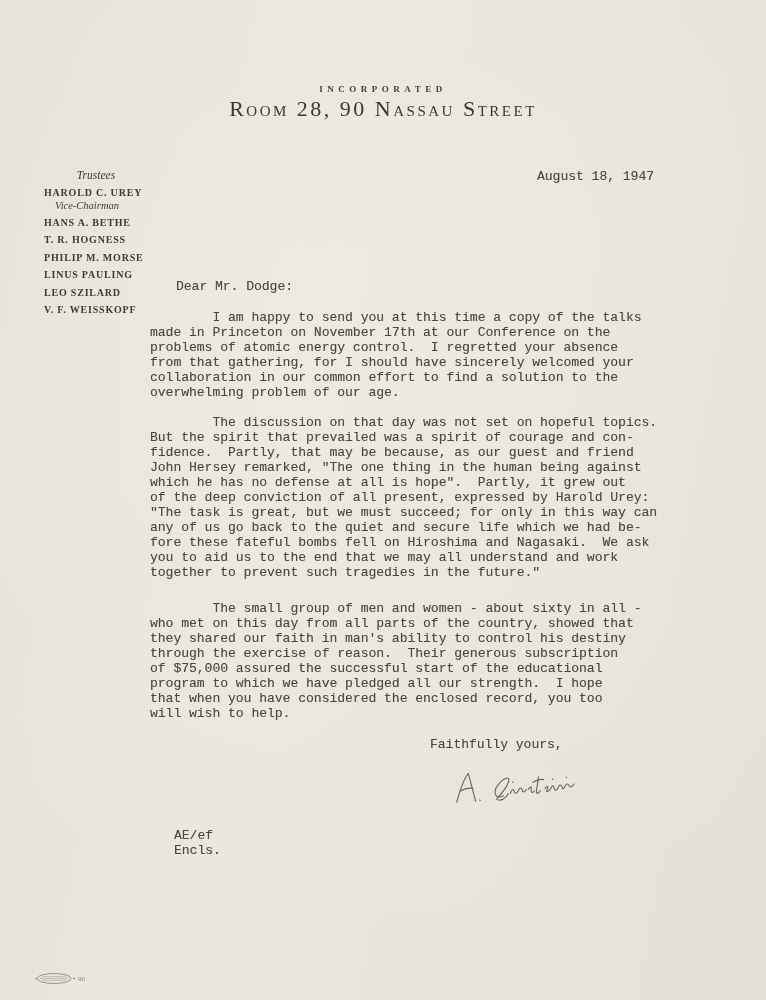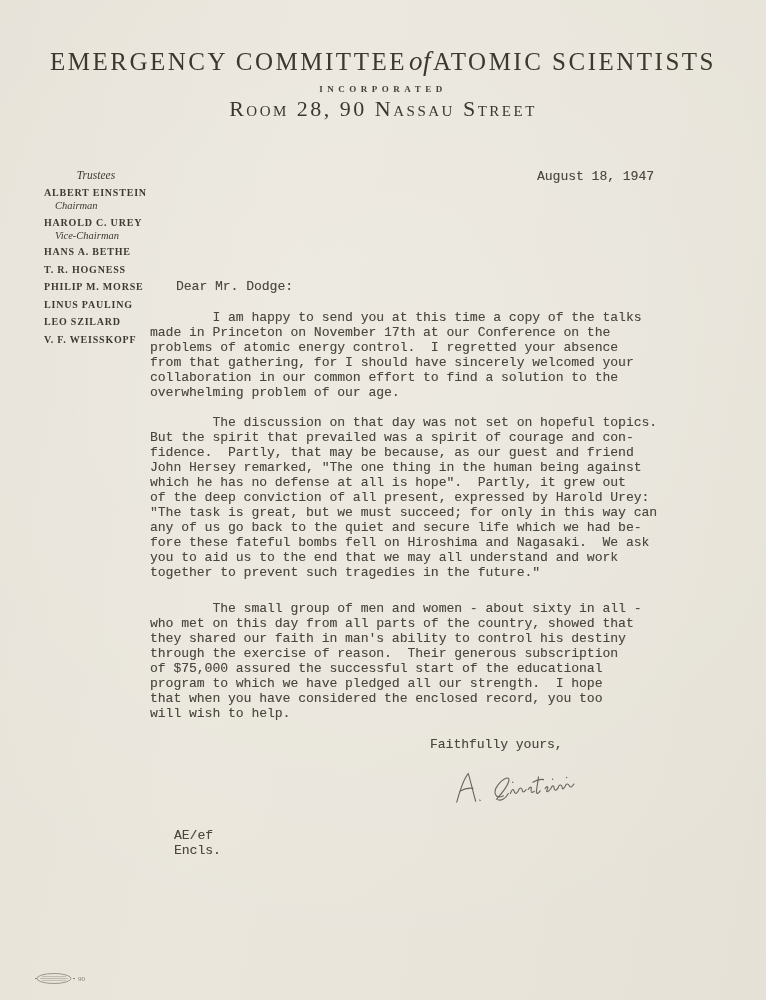--- a/index.html
+++ b/index.html
@@ -115,33 +115,28 @@
     left: 34px; top: 970px;
     width: 66px; height: 16px;
     opacity: 0.8;
   }
 </style>
 </head>
 <body>
 
 <div class="paper">
 
-  <div class="lh-title"><span>EMERGENCY COMMITTEE</span><span class="of">of</span><span>ATOMIC SCIENTISTS</span></div>
 
   <div class="lh-incorporated" style="text-transform: uppercase;">Incorporated</div>
 
   <div class="lh-addr lh-addr1">Room 28, 90 Nassau Street</div>
 
   <div class="trustees">
     <div class="trustees-heading">Trustees</div>
 
-    <div class="trustee">
-      <div class="trustee-name">ALBERT EINSTEIN</div>
-      <div class="trustee-role">Chairman</div>
-    </div>
     <div class="trustee">
       <div class="trustee-name">HAROLD C. UREY</div>
       <div class="trustee-role">Vice-Chairman</div>
     </div>
     <div class="trustee">
       <div class="trustee-name">HANS A. BETHE</div>
     </div>
     <div class="trustee">
       <div class="trustee-name">T. R. HOGNESS</div>
     </div>

